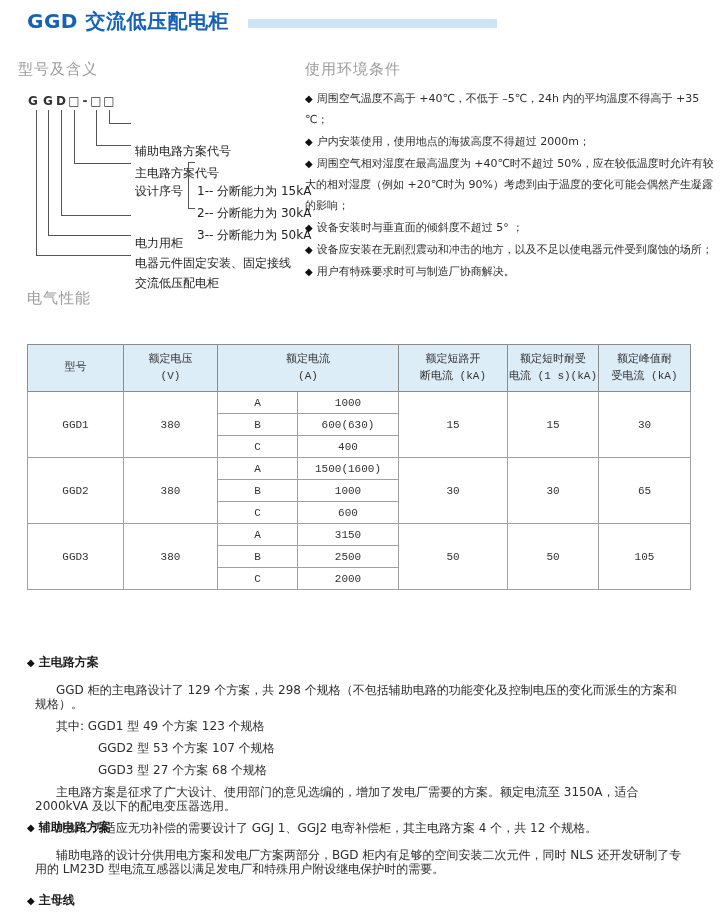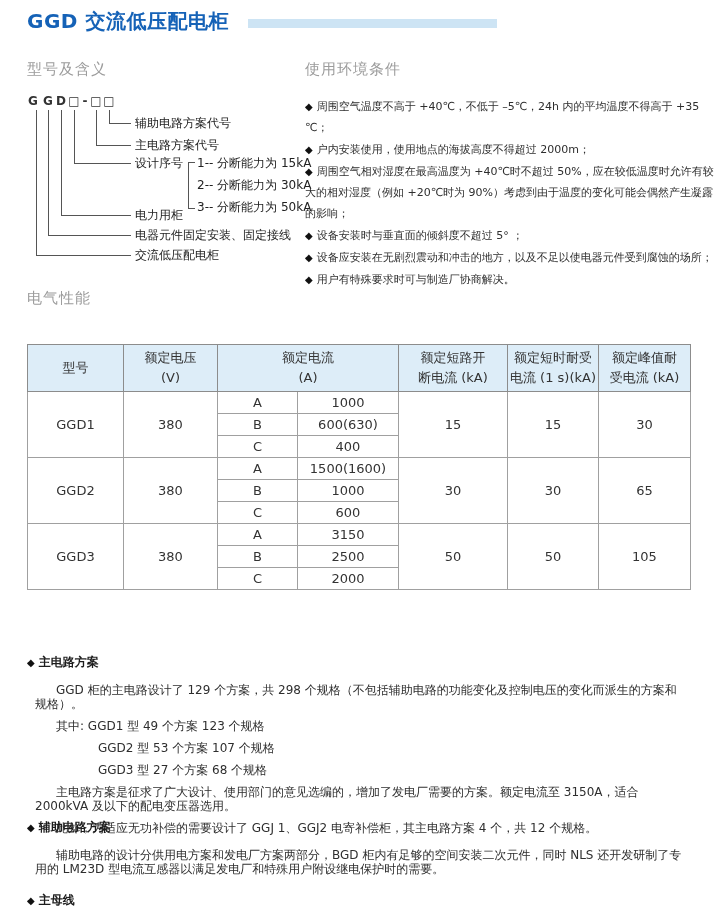--- a/index.html
+++ b/index.html
@@ -16,33 +16,33 @@
     position:absolute; left:248px; top:19px; width:249px; height:9px;
     background:#cde4f4;
   }
   .sec-head {
     position:absolute; font-size:15px; color:#9c9c9c; letter-spacing:1px;
   }
   
   .diagram { position:absolute; left:27px; top:92px; width:300px; height:195px; font-size:12px; color:#222; }
   .code-char { position:absolute; top:2px; width:14px; text-align:center; font-weight:bold; color:#333; }
   .connector { position:absolute; border-left:1px solid #555; border-bottom:1px solid #555; }
-  .dg-label { position:absolute; white-space:nowrap; color:#222; }
+  .dg-label { position:absolute; white-space:nowrap; color:#222;margin-top:28px; }
   .bracket { position:absolute; width:6px; border-left:1px solid #555; border-top:1px solid #555; border-bottom:1px solid #555; }
   
-  .env-list { position:absolute; left:305px; top:88px; width:414px; font-size:11px; line-height:21px; color:#2e2e2e;margin-top:8px; }
+  .env-list { position:absolute; left:305px; top:88px; width:414px; font-size:11px; line-height:21px; color:#2e2e2e; }
   .env-item { margin:0 0 1px 0; }
   .bullet { color:#111; font-size:10px; margin-right:4px; }
   
   .sub-head { font-size:12px; font-weight:bold; color:#1c1c1c;margin-top:47px; }
   .sub-head-abs { position:absolute; }
   
   .params-table {
     position:absolute; left:27px; top:344px; width:663px;
-    border-collapse:collapse; table-layout:fixed; font-size:13px; color:#333;
+    border-collapse:collapse; table-layout:fixed; font-size:11px; color:#333;font-family:Liberation Mono, monospace;
   }
   .params-table th {
     background:#ddedf8; font-weight:normal; height:46px; text-align:center;
     vertical-align:middle; border:1px solid #8c8c8c; white-space:pre-line;
     line-height:1.55; padding:0;
   }
   .params-table td {
     border:1px solid #a0a0a0; height:21px; text-align:center;
     vertical-align:middle; padding:0;
   }
@@ -56,21 +56,21 @@
   .sec-gap { height:5px; }
 </style>
 </head>
 <body>
 
 <div class="page">
 
   <div class="doc-title">GGD 交流低压配电柜</div>
   <div class="title-bar"></div>
 
-  <div class="sec-head" style="left:27px; top:60px;">型号及含义</div>
+  <div class="sec-head" style="left:18px; top:60px;">型号及含义</div>
   <div class="sec-head" style="left:305px; top:60px;">使用环境条件</div>
 
   <div class="diagram">
     <span class="code-char" style="left:-1px;">G</span>
     <span class="code-char" style="left:14px;">G</span>
     <span class="code-char" style="left:27px;">D</span>
     <span class="code-char" style="left:40px;">□</span>
     <span class="code-char" style="left:51px;">-</span>
     <span class="code-char" style="left:62px;">□</span>
     <span class="code-char" style="left:75px;">□</span>

